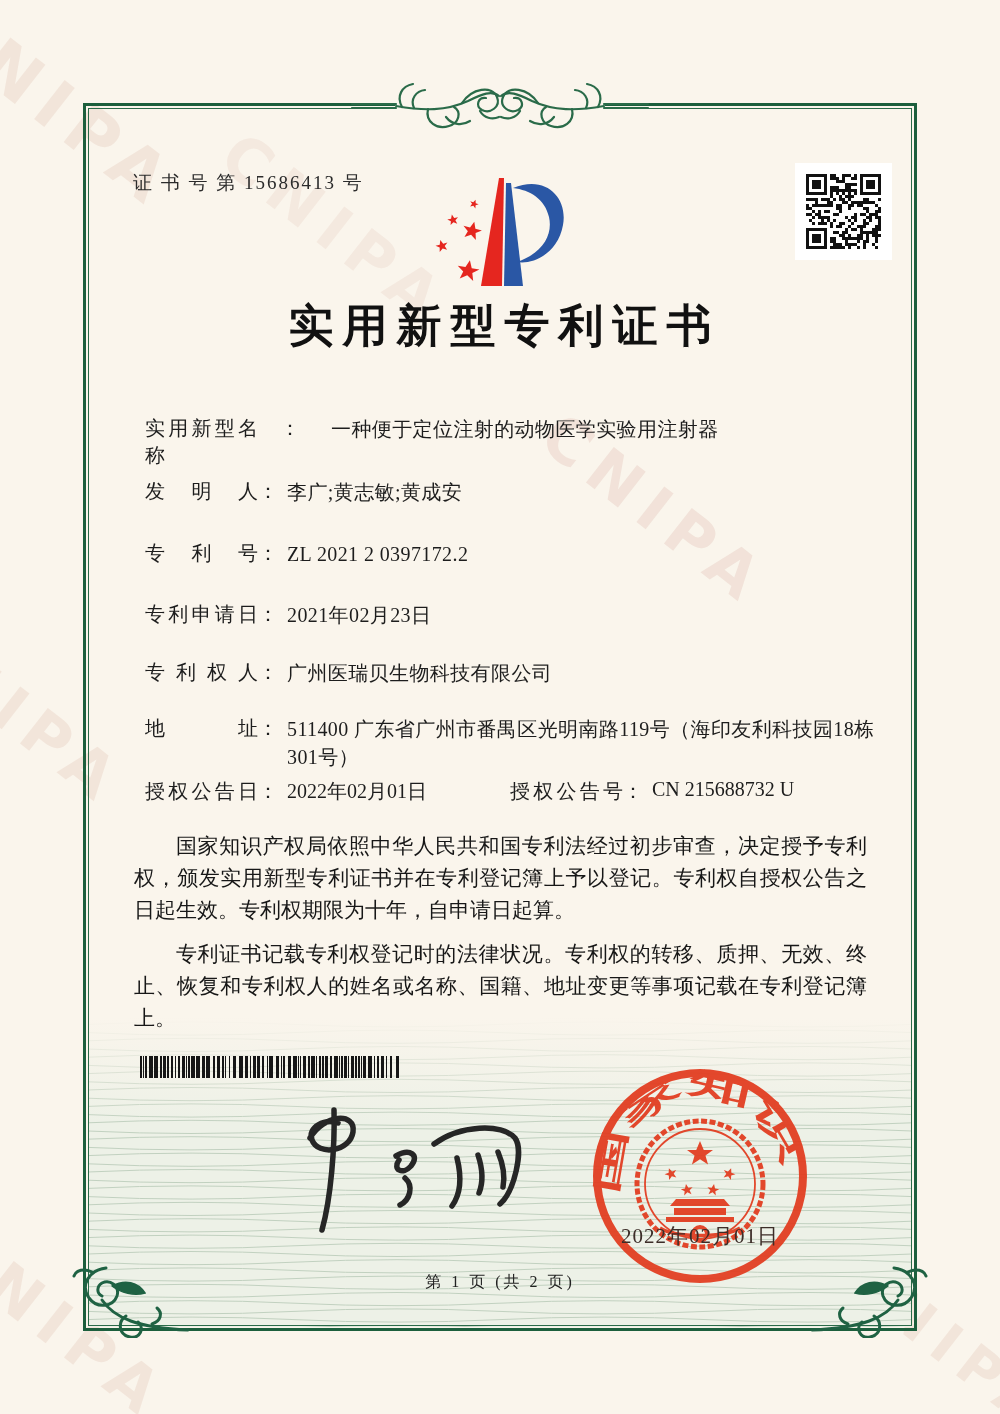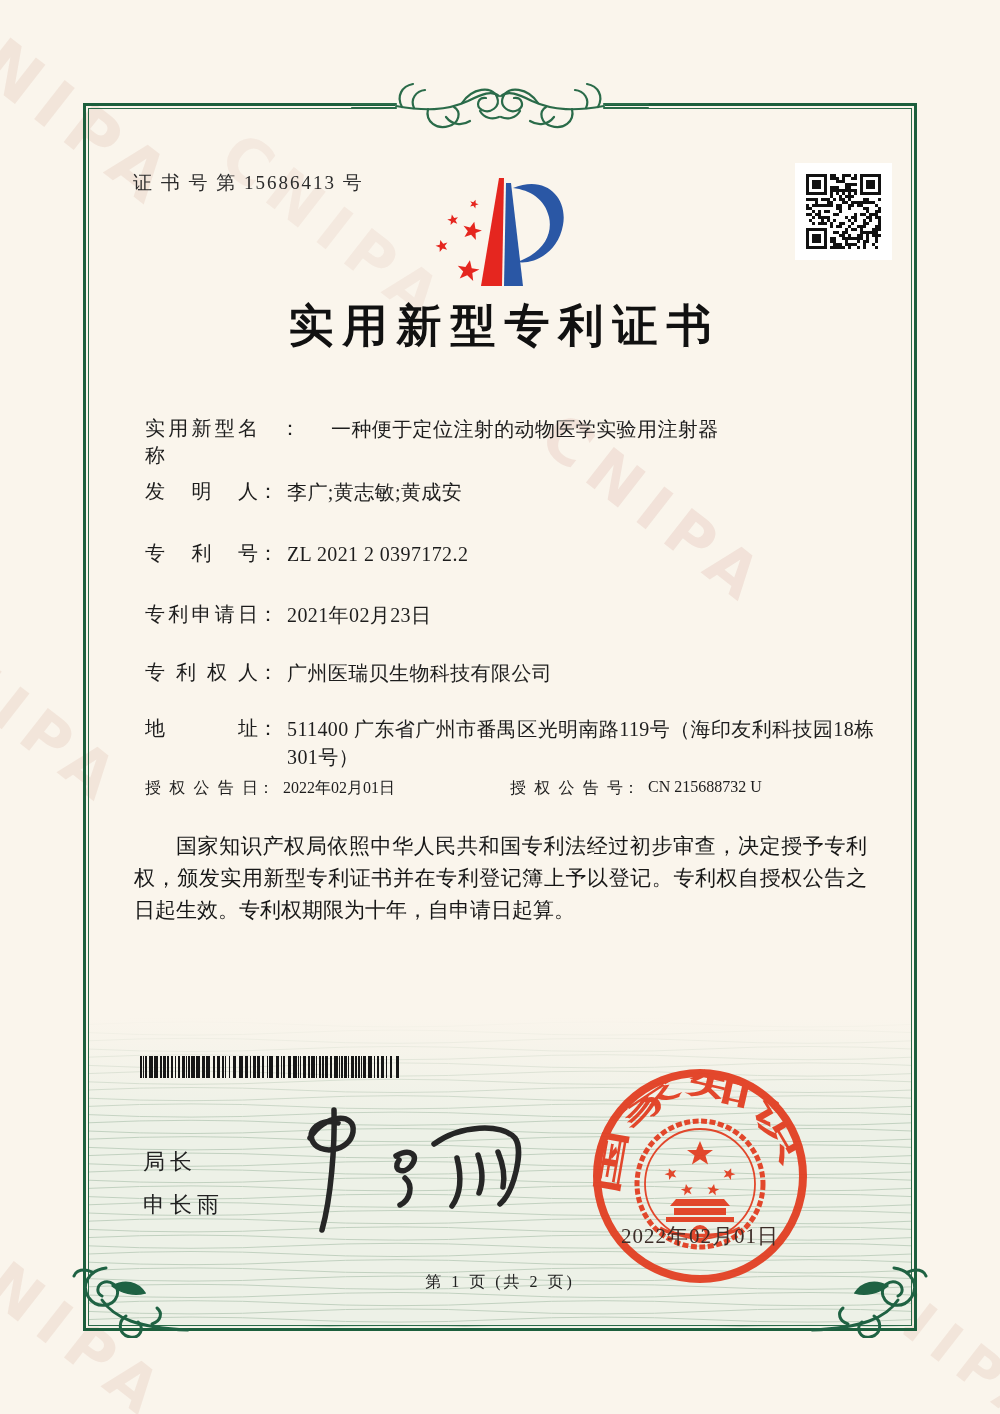--- a/index.html
+++ b/index.html
@@ -30,21 +30,21 @@
       font-size:45px;font-weight:700;letter-spacing:9px;padding-left:9px;color:#111;}
 
   
   .field-row{position:absolute;left:145px;z-index:6;display:flex;align-items:flex-start;
       font-size:20px;color:#1d1d1d;}
   .field-label{display:inline-block;width:113px;text-align:justify;text-align-last:justify;}
   .field-colon{margin-right:9px;}
   .field-value{width:606px;line-height:28px;letter-spacing:0.4px;}
   #row-name{top:415px;gap:22px;} #row-inventor{top:478px;} #row-patno{top:540px;}
   #row-appdate{top:601px;} #row-patentee{top:659px;} #row-address{top:715px;}
-  #row-grant{position:absolute;left:145px;top:778px;z-index:6;font-size:16px;color:#1d1d1d;display:flex;}
+  #row-grant{position:absolute;left:145px;top:778px;z-index:6;font-size:20px;color:#1d1d1d;display:flex;}
   #grant-left{width:365px;display:flex;}
   #grant-right{display:flex;}
   .grant-label{display:inline-block;width:113px;text-align:justify;text-align-last:justify;}
 
   
   #paras{position:absolute;left:122px;top:818px;width:757px;z-index:6;
       font-size:21px;line-height:32px;text-align:justify;color:#171717;}
   #paras p{margin:12px;text-indent:2em;}
 
   
@@ -442,20 +442,21 @@
     </span>
     <span id="grant-right">
       <span class="grant-label">授权公告号</span>
         <span class="field-colon">：</span>
       <span>CN 215688732 U</span>
     </span>
   </div>
 
   <div id="paras">
     <p>国家知识产权局依照中华人民共和国专利法经过初步审查，决定授予专利权，颁发实用新型专利证书并在专利登记簿上予以登记。专利权自授权公告之日起生效。专利权期限为十年，自申请日起算。</p>
+    <p>专利证书记载专利权登记时的法律状况。专利权的转移、质押、无效、终止、恢复和专利权人的姓名或名称、国籍、地址变更等事项记载在专利登记簿上。</p>
   </div>
 
   <svg id="barcode" width="262" height="22">
       <rect x="0" y="0" width="2" height="22" fill="#161616"></rect>
       <rect x="3" y="0" width="1" height="22" fill="#161616"></rect>
       <rect x="5" y="0" width="2" height="22" fill="#161616"></rect>
       <rect x="9" y="0" width="4" height="22" fill="#161616"></rect>
       <rect x="14" y="0" width="4" height="22" fill="#161616"></rect>
       <rect x="20" y="0" width="2" height="22" fill="#161616"></rect>
       <rect x="23" y="0" width="3" height="22" fill="#161616"></rect>
@@ -511,24 +512,20 @@
       <rect x="223" y="0" width="3" height="22" fill="#161616"></rect>
       <rect x="228" y="0" width="4" height="22" fill="#161616"></rect>
       <rect x="234" y="0" width="1" height="22" fill="#161616"></rect>
       <rect x="237" y="0" width="2" height="22" fill="#161616"></rect>
       <rect x="241" y="0" width="3" height="22" fill="#161616"></rect>
       <rect x="246" y="0" width="1" height="22" fill="#161616"></rect>
       <rect x="250" y="0" width="2" height="22" fill="#161616"></rect>
       <rect x="256" y="0" width="3" height="22" fill="#161616"></rect>
     </svg>
 
-  <div id="signer">
-    <div>局长</div>
-    <div>申长雨</div>
-  </div>
 
   <svg id="sig" width="270" height="140" viewBox="0 0 270 140">
     <g stroke="#262626" stroke-width="5.5" fill="none" stroke-linecap="round" stroke-linejoin="round">
       <path d="M48,40 C62,16 94,14 91,34 C88,54 56,58 50,42 C45,29 63,20 76,25"></path>
       <path d="M72,12 C73,48 69,100 60,132"></path>
       <path d="M134,58 C148,50 158,57 149,68 C141,77 130,72 137,62"></path>
       <path d="M143,80 C152,88 148,102 138,107"></path>
       <path d="M172,46 C198,27 240,25 253,40 C262,52 252,94 238,106"></path>
       <path d="M195,60 C200,80 198,97 190,108"></path>
       <path d="M216,57 C221,72 221,85 217,95"></path>

